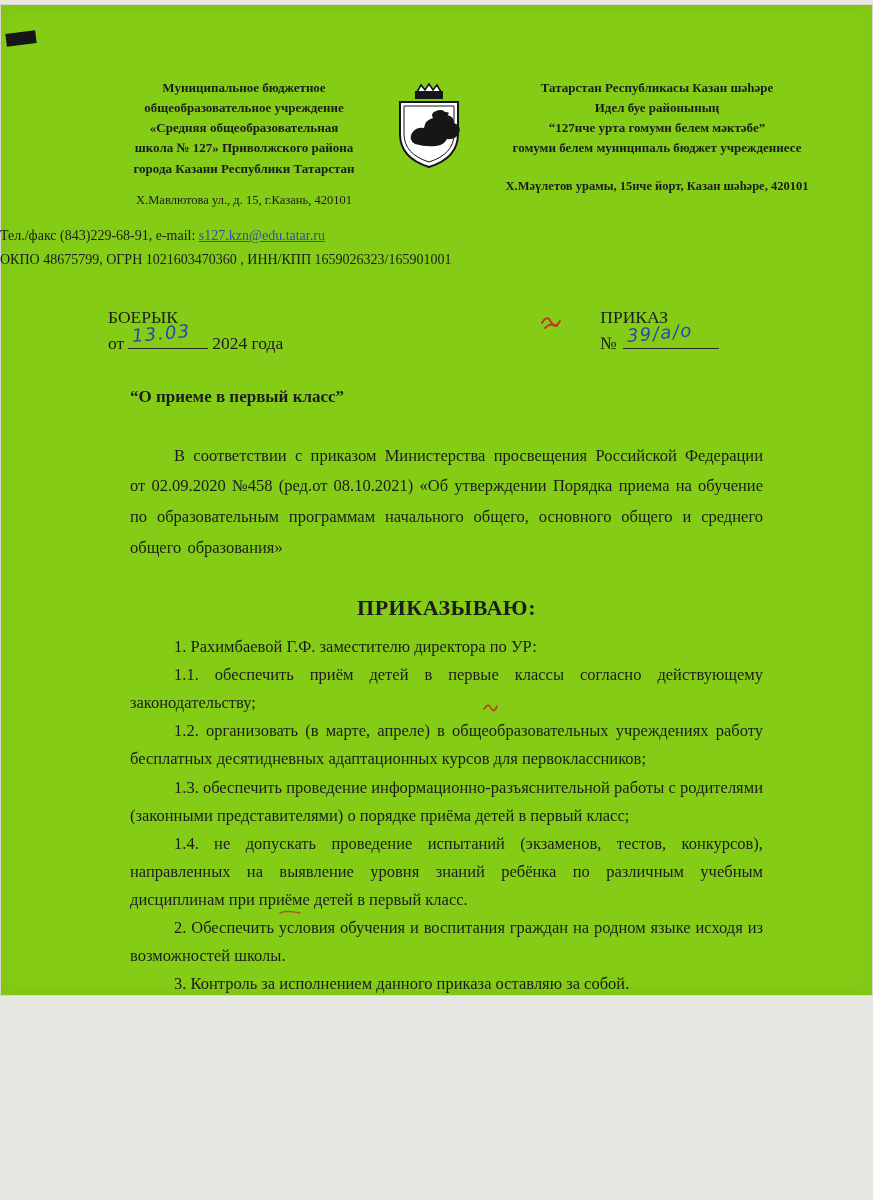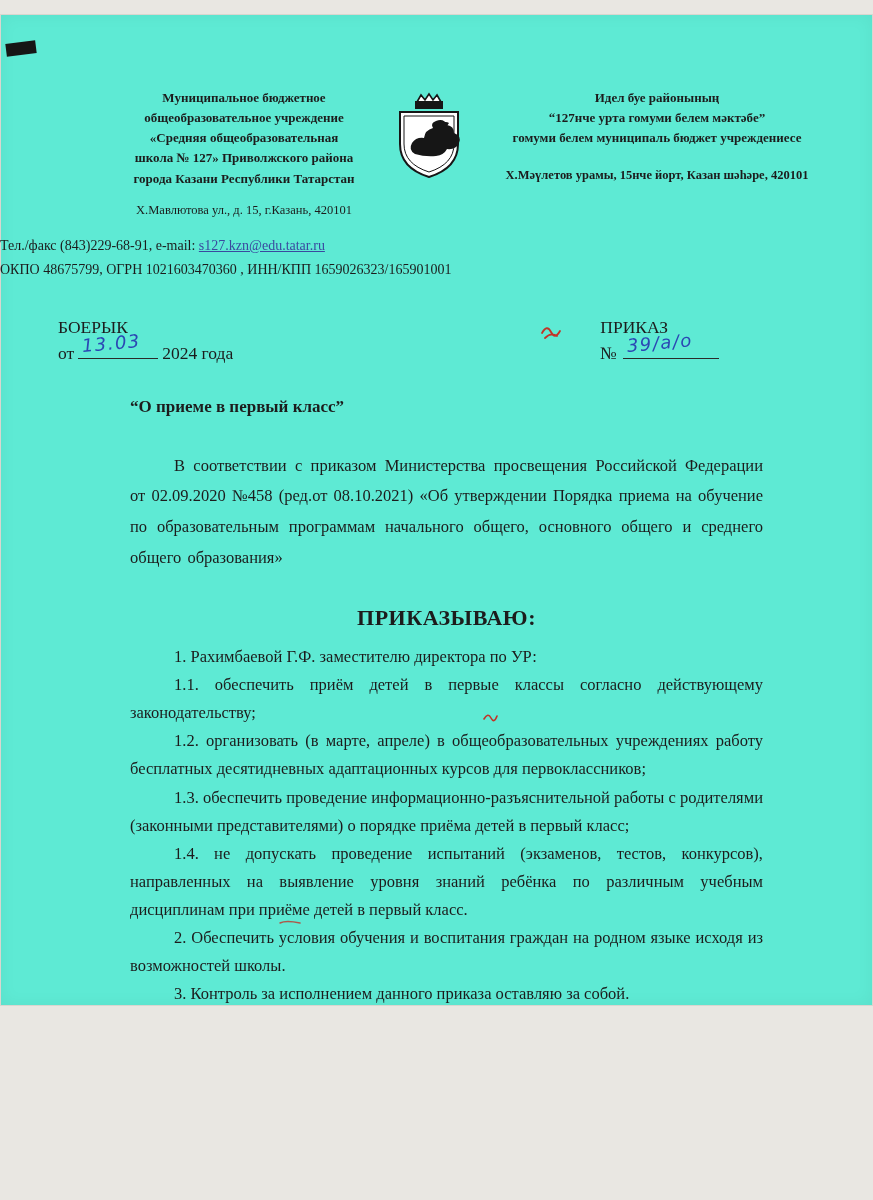--- a/index.html
+++ b/index.html
@@ -1,36 +1,36 @@
 <!DOCTYPE html>
 <html><head>
 <meta charset="utf-8">
 <style>
   html,body { margin:0; padding:0; background:#e9e7e2; }
   .page {
-    position:relative; width:873px; height:992px; margin:14px auto;
-    background:#5eead4; overflow:hidden;
+    position:relative; width:873px; height:992px; margin:4px auto;
+    background:#84cc16; overflow:hidden;
     font-family:"Liberation Serif","DejaVu Serif",serif; color:#1c1c1c;
     box-shadow: inset 0 0 0 1px #d9d6cf, inset 0 0 18px rgba(0,0,0,.05);
   }
 
   
   .header { display:flex; justify-content:space-between; align-items:flex-start; padding:74px 38px 0 110px; }
   .org-block { font-weight:bold; font-size:13px; line-height:1.55; text-align:center; }
   .org-left  { width:268px; }
   .org-right { width:356px; }
   .org-address { font-weight:normal; margin-top:12px; font-size:12.5px; }
   .org-right .org-address { font-weight:bold; margin-top:18px; }
   .emblem { width:72px; height:92px; margin-top:2px; flex:0 0 auto; }
 
   .contacts { font-size:14px; line-height:1.7; margin-top:14px;font-family:Liberation Serif, serif; }
   .email { text-decoration:underline; color:#3a4a9f; }
 
   
-  .order-row { display:flex; padding:0 110px 0 58px; margin-top:32px; font-size:17.5px; }
+  .order-row { display:flex; padding:0 110px 0 108px; margin-top:32px; font-size:17.5px; }
   .order-col { line-height:1.5; }
   .order-right { margin-left:auto; margin-right:44px; }
   .blank { display:inline-block; border-bottom:1.5px solid #2a2a2a; position:relative; height:1.05em; vertical-align:baseline; }
   .blank-date { width:80px; margin:0 4px; }
   .blank-num  { width:96px; margin-left:6px; }
   .handwritten {
     position:absolute; left:5px; bottom:-1px; white-space:nowrap;
     font-family:"DejaVu Sans","Liberation Sans",sans-serif; font-style:italic;
     color:#2b47b4; font-size:18px; letter-spacing:1.5px; transform:rotate(-5deg); transform-origin:left bottom;
   }
@@ -75,20 +75,21 @@
       <g stroke="#161616" fill="none" stroke-width="2">
         <path d="M24,12 l4,-7 4,5 4,-6 4,6 4,-5 4,7" fill="#fff" stroke-width="1.6"></path>
         <rect x="23" y="12" width="26" height="6" fill="#161616"></rect>
         <path d="M7,22 h58 v32 q0,24 -29,33 q-29,-9 -29,-33 z" fill="#ffffff"></path>
         <path d="M11,26 h50 v28 q0,20 -25,28 q-25,-8 -25,-28 z" stroke-width="1"></path>
       </g>
       <path fill="#161616" d="M22,64 q-7,-4 -3,-11 q4,-6 12,-5 q1,-8 9,-10 q-3,-5 3,-7 q8,-3 11,4 q7,1 7,8 q8,3 5,10 q-3,7 -12,6 q-3,6 -11,7 q-11,1 -21,-2 z M47,36 q4,-6 9,-3 l-4,6 z"></path>
     </svg>
 
     <div class="org-block org-right">
+      <div>Татарстан Республикасы Казан шәһәре</div>
       <div>Идел буе районының</div>
       <div>“127нче урта гомуми белем мәктәбе”</div>
       <div>гомуми белем муниципаль бюджет  учреждениесе</div>
       <div class="org-address">Х.Мәүлетов урамы, 15нче йорт, Казан шәһәре, 420101</div>
     </div>
   </div>
 
   <div class="contacts">
     <div>
       <span>Тел./факс (843)229-68-91, e-mail: </span><span class="email">s127.kzn@edu.tatar.ru</span>

